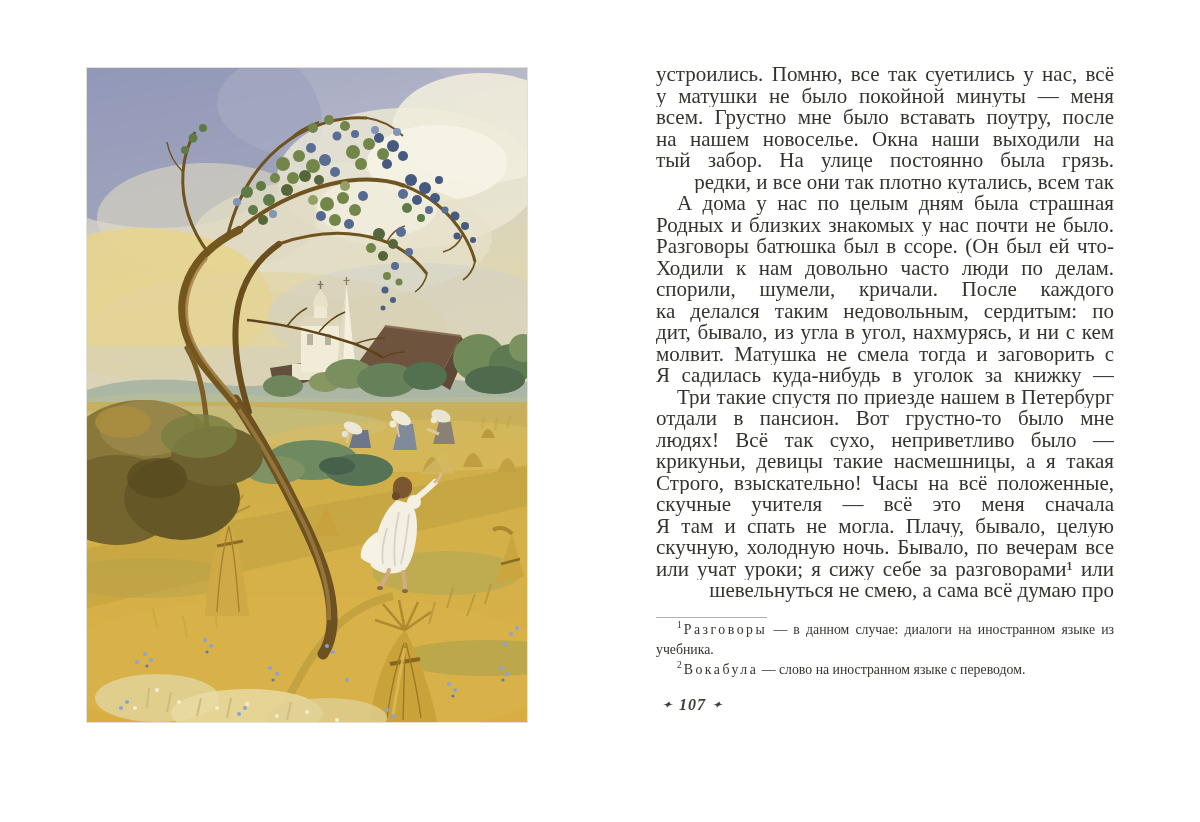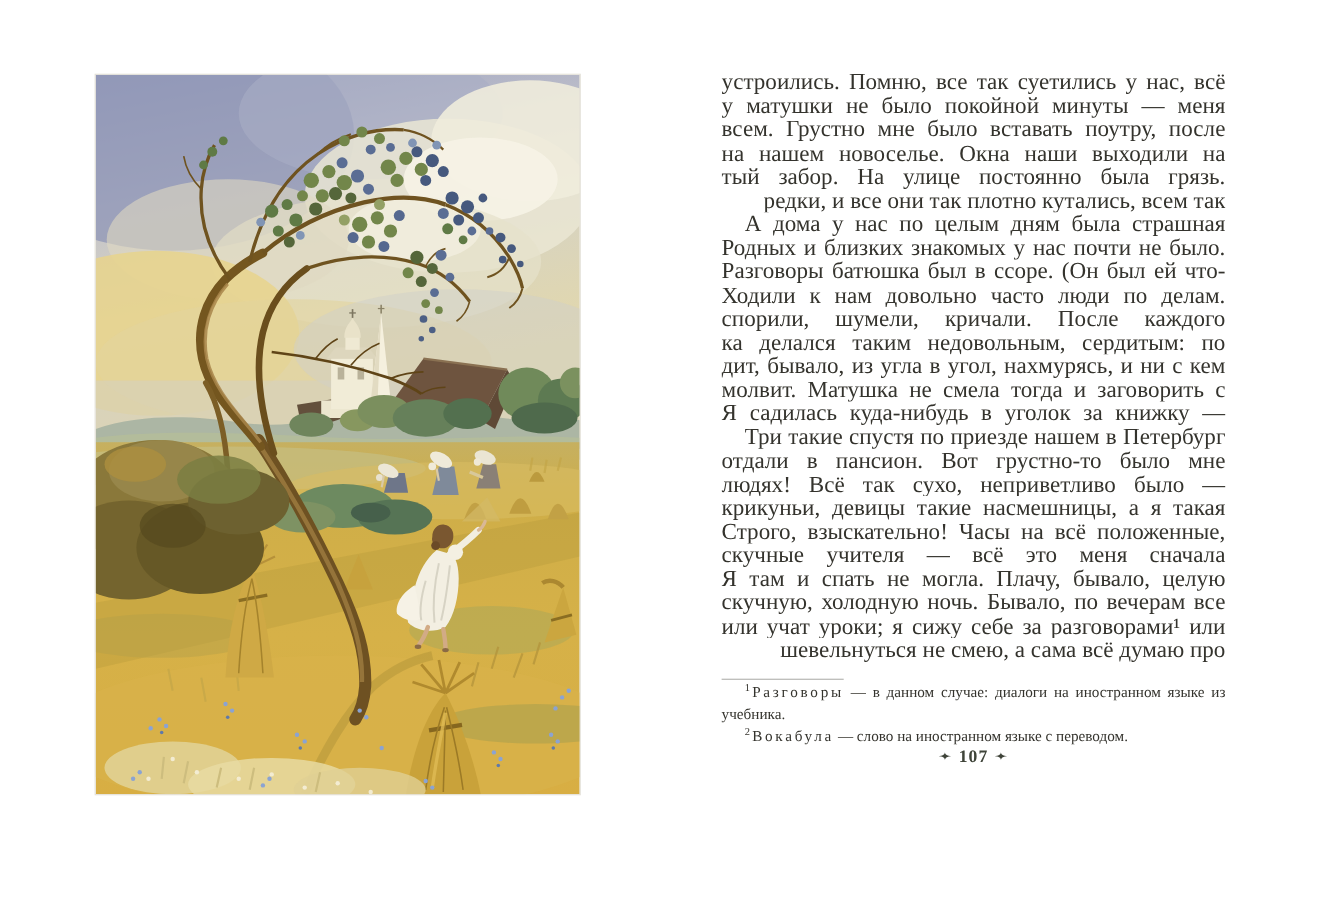--- a/index.html
+++ b/index.html
@@ -22,22 +22,22 @@
     text-align:justify; text-align-last:justify; -moz-text-align-last:justify;
   }
   .tline.indent { text-indent:21px; }
   .tline.last { text-align:right; text-align-last:left;margin-left:17px; -moz-text-align-last:left; }
   .footnote-sep { margin-top:15px; width:111px; border-top:1px solid var(--rule,#b0b0ac); }
   .footnotes { margin-top:2px; font-size:13.8px; line-height:20px; text-align:justify; }
   .footnote { text-indent:21px; }
   .fn-marker { vertical-align:super; font-size:9.5px; line-height:0; margin-right:2px; }
   .fn-term { letter-spacing:2.5px; }
   .pageno {
-    text-align:center; font-size:16px; font-weight:bold;
-    letter-spacing:1px; color:var(--orn,#3f4439);
+    margin-top:16px; text-align:left; font-size:16px; font-weight:bold;
+    letter-spacing:1px; color:var(--orn,#3f4439);font-style:italic;
   }
   .orn { display:inline-block; transform:scale(1.25,0.8); font-size:12px; font-weight:normal; margin:0 6px; vertical-align:1px; }
 </style>
 </head>
 <body>
 
 <div class="spread">
 
   <figure class="illustration" role="img" aria-label="Watercolor illustration: a girl in a white dress runs with a raised arm through a golden harvest field dotted with sheaves and haystacks; three peasant women reap in the distance; a gnarled tree with blue-green foliage leans across a cloudy yellow-grey sky; a white church with a tent spire and a brown barn stand on the horizon; blue wildflowers in the foreground grass.">
     <svg viewBox="0 0 440 654" preserveAspectRatio="none">

